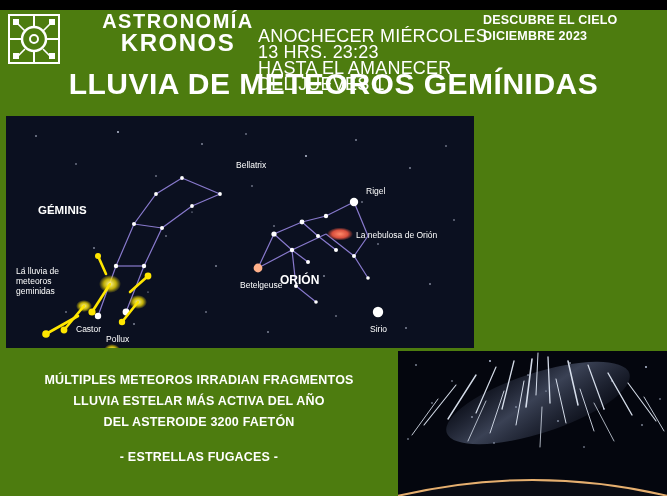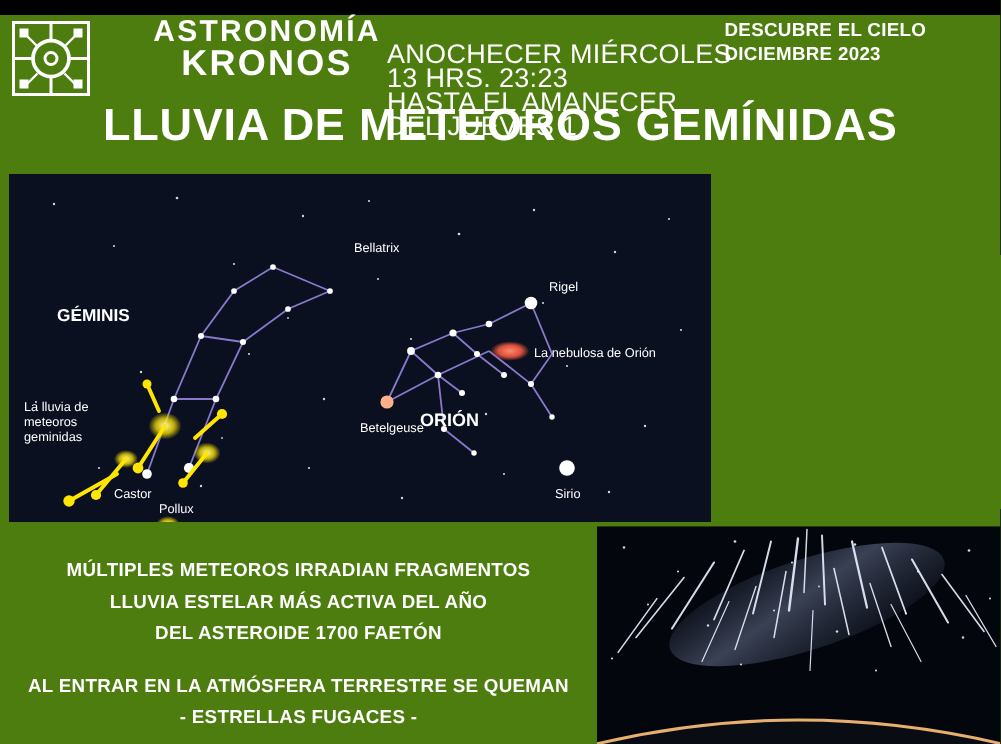--- a/index.html
+++ b/index.html
@@ -320,23 +320,22 @@
         <text x="10" y="158" font-size="8.5">La lluvia de</text>
         <text x="10" y="168" font-size="8.5">meteoros</text>
         <text x="10" y="178" font-size="8.5">geminidas</text>
       </g>
     </svg>
   </div>
 
   <div class="bottom-text">
     <div class="bt-line">MÚLTIPLES METEOROS IRRADIAN FRAGMENTOS</div>
     <div class="bt-line">LLUVIA ESTELAR MÁS ACTIVA DEL AÑO</div>
-    <div class="bt-line">DEL ASTEROIDE 1700 FAETÓN</div>
+    <div class="bt-line">DEL ASTEROIDE 3200 FAETÓN</div>
     <div class="bt-gap"></div>
-    <div class="bt-line">AL ENTRAR EN LA ATMÓSFERA TERRESTRE  SE QUEMAN</div>
     <div class="bt-line">- ESTRELLAS FUGACES -</div>
   </div>
 
   <div class="photo">
     <svg width="269" height="155" viewBox="0 0 269 155">
       <defs>
         <radialGradient id="horizon" cx="50%" cy="100%" r="75%">
           <stop offset="0%" stop-color="#ffb866"></stop>
           <stop offset="22%" stop-color="#c4601f" stop-opacity="0.85"></stop>
           <stop offset="55%" stop-color="#3a1b2a" stop-opacity="0.5"></stop>

